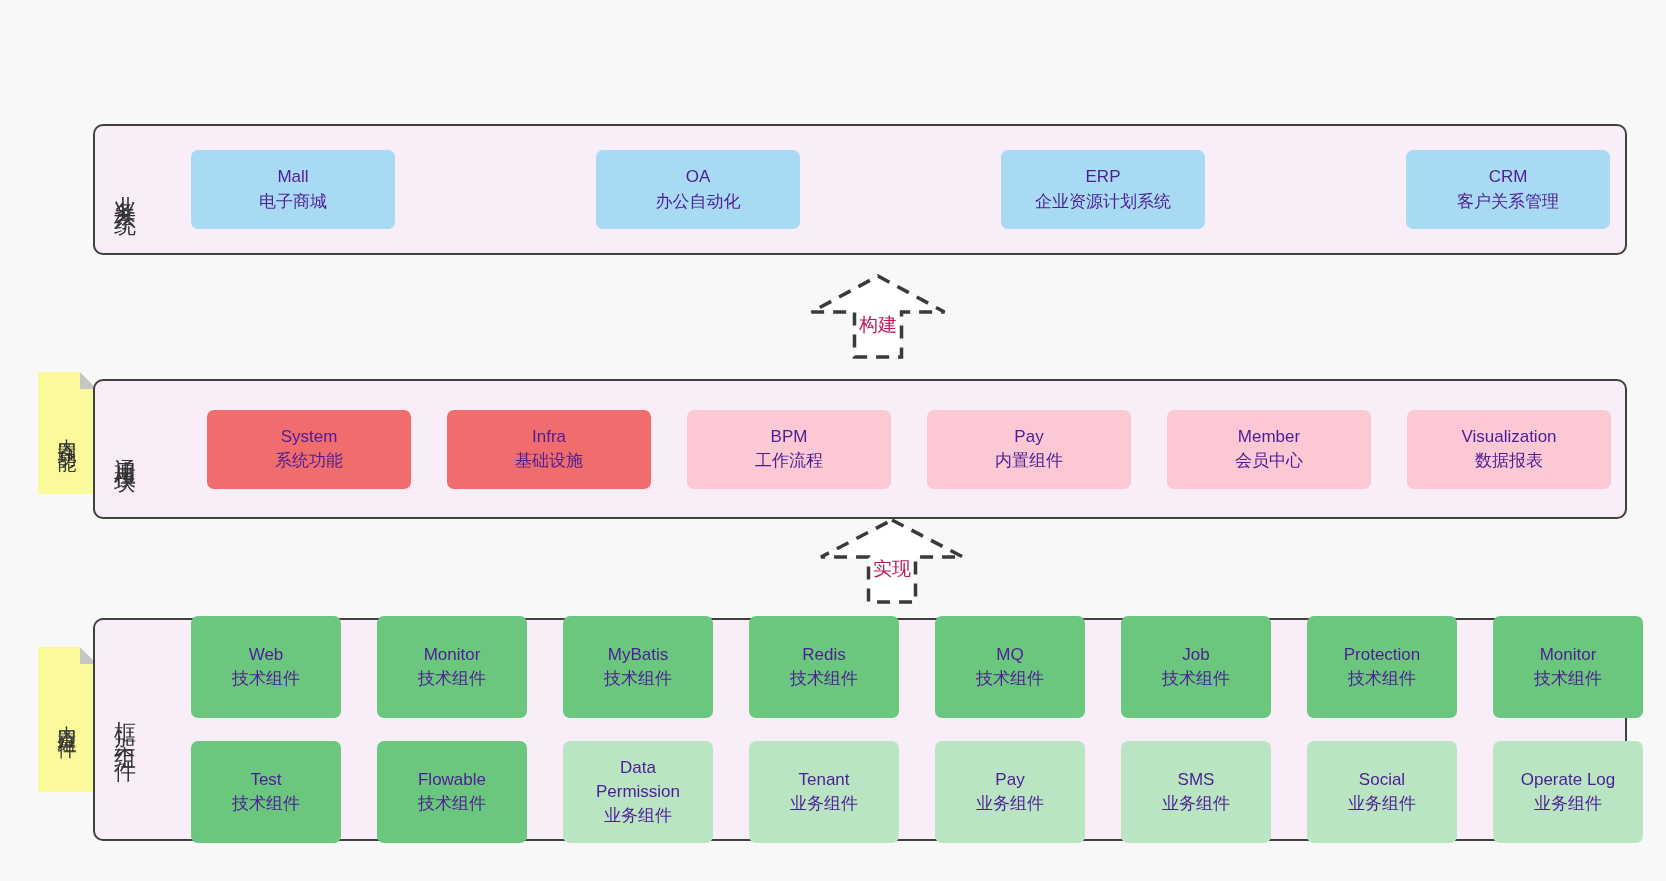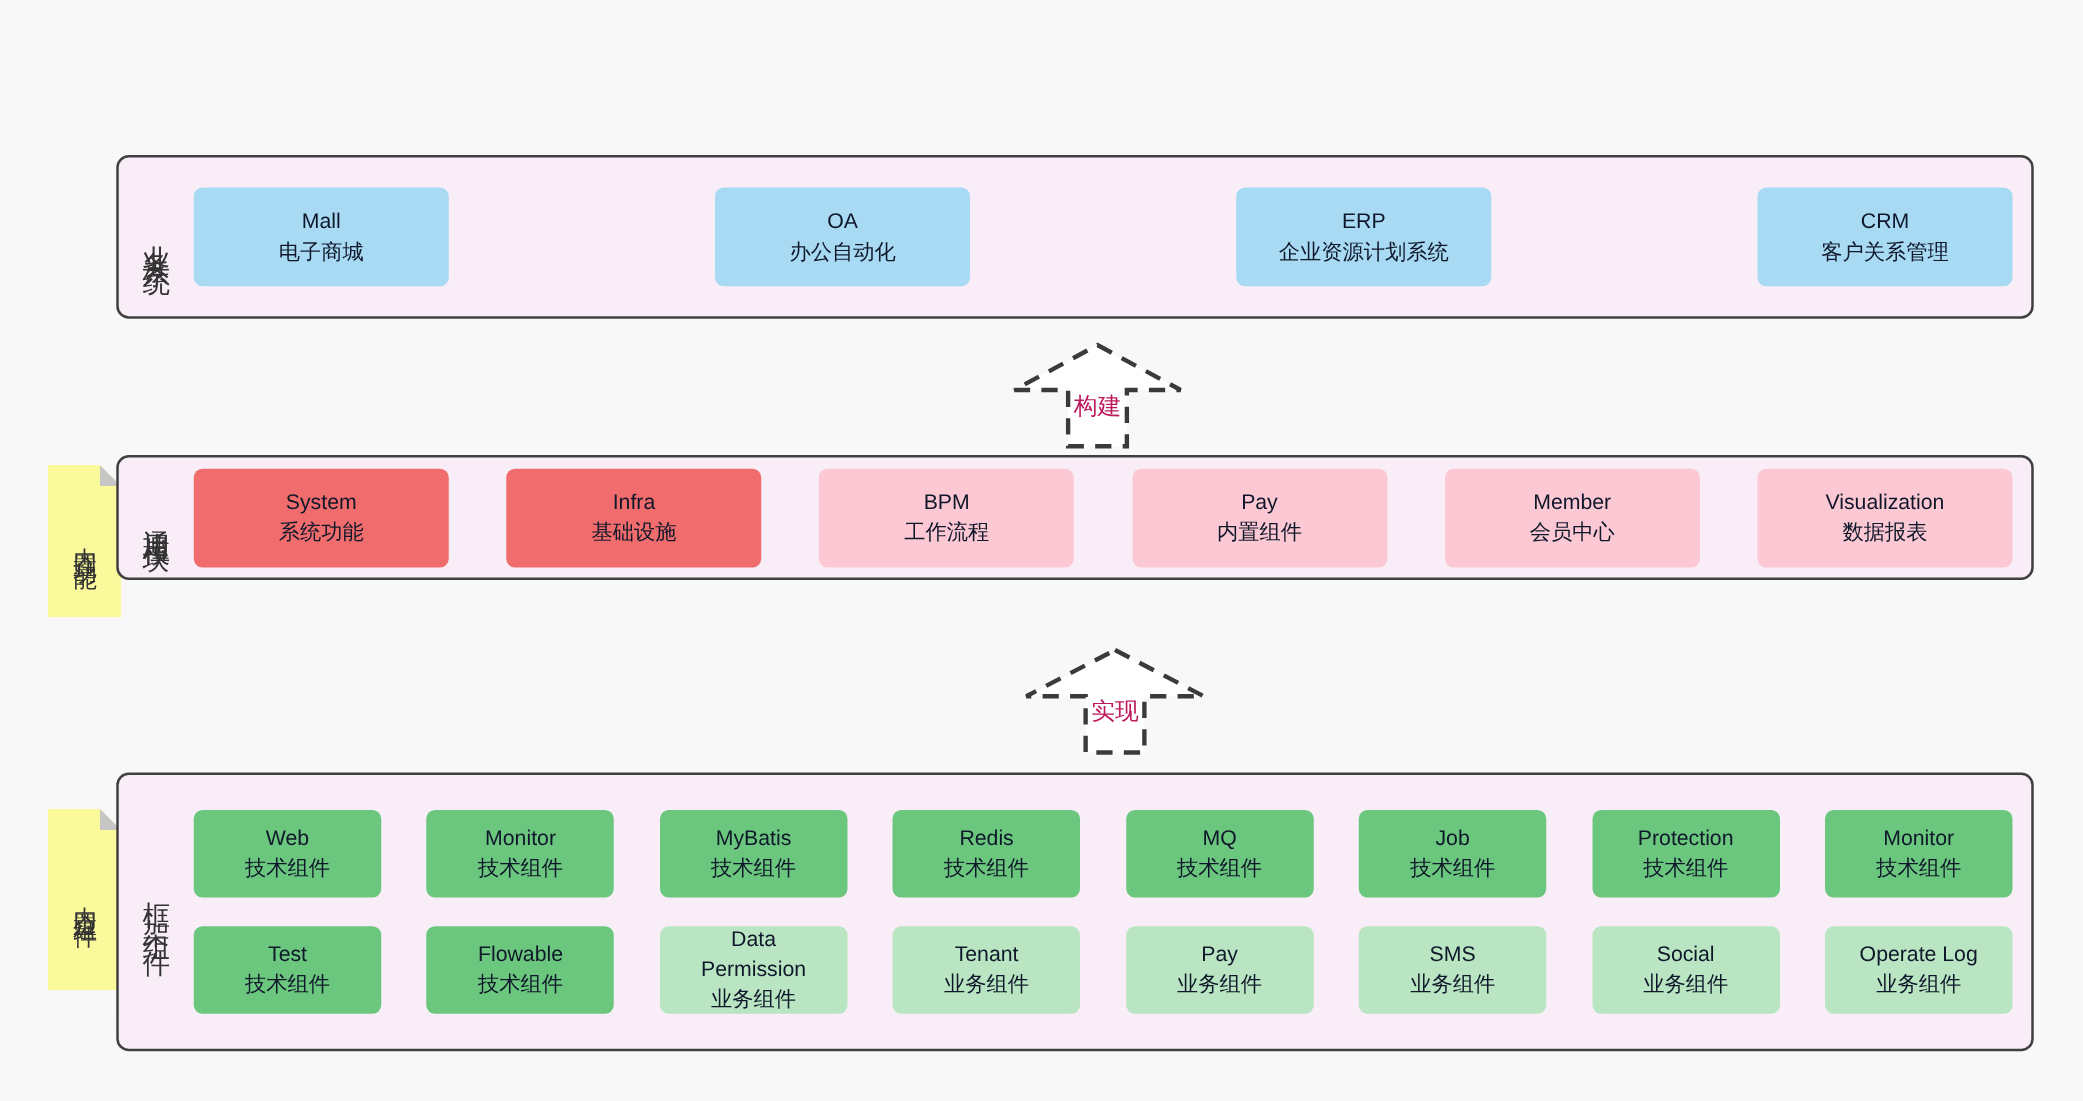--- a/index.html
+++ b/index.html
@@ -6,21 +6,21 @@
   body{
     width:1666px;height:881px;background:#f8f8f8;position:relative;overflow:hidden;
     font-family:"Liberation Sans","DejaVu Sans",sans-serif;color:#333;
   }
   .panel{
     position:absolute;left:93px;width:1534px;box-sizing:border-box;
     background:#f9eef8;border:2px solid #404040;border-radius:10px;
     display:flex;z-index:2;
   }
   .panel-business{top:124px;height:131px;}
-  .panel-modules{top:364px;height:100px;}
+  .panel-modules{top:379px;height:140px;gap:16px;}
   .panel-components{top:618px;height:223px;}
   .label-col{
     width:60px;flex:0 0 60px;display:flex;align-items:center;justify-content:center;
   }
   .v-label{
     writing-mode:vertical-lr;text-orientation:upright;
     font-size:22px;line-height:1;color:#333;
   }
   .sp6{letter-spacing:6px;}
   .sp4{letter-spacing:4px;}
@@ -29,25 +29,26 @@
     flex:1;display:flex;align-items:center;justify-content:space-between;
     padding-right:15px;
   }
   .col2{
     flex:1;display:flex;flex-direction:column;justify-content:center;gap:23px;
     padding-right:15px;
   }
   .row8{display:flex;justify-content:space-between;}
   .box{
     border-radius:7px;display:flex;flex-direction:column;align-items:center;justify-content:center;
-    text-align:center;font-size:17px;line-height:1.42;color:#0f172a;box-sizing:border-box;
+    text-align:center;font-size:17px;line-height:1.42;color:#4c1d95;box-sizing:border-box;
     padding:2px 12px;
+    margin-left:36px;
   }
   .box6{width:204px;height:79px;}
-  .box8{width:150px;height:70px;padding:2px 14px;}
+  .box8{width:150px;height:102px;padding:2px 14px;}
   .blue{background:#a8daf3;}
   .red{background:#f16d6d;}
   .pink{background:#fbc8d3;}
   .green{background:#6bc77e;}
   .green-light{background:#b9e5c2;}
   .tag{
     position:absolute;left:38px;width:59px;z-index:1;background:#fafa9d;
     display:flex;align-items:center;justify-content:center;
     clip-path:polygon(0 0,calc(100% - 17px) 0,100% 17px,100% 100%,0 100%);
   }

